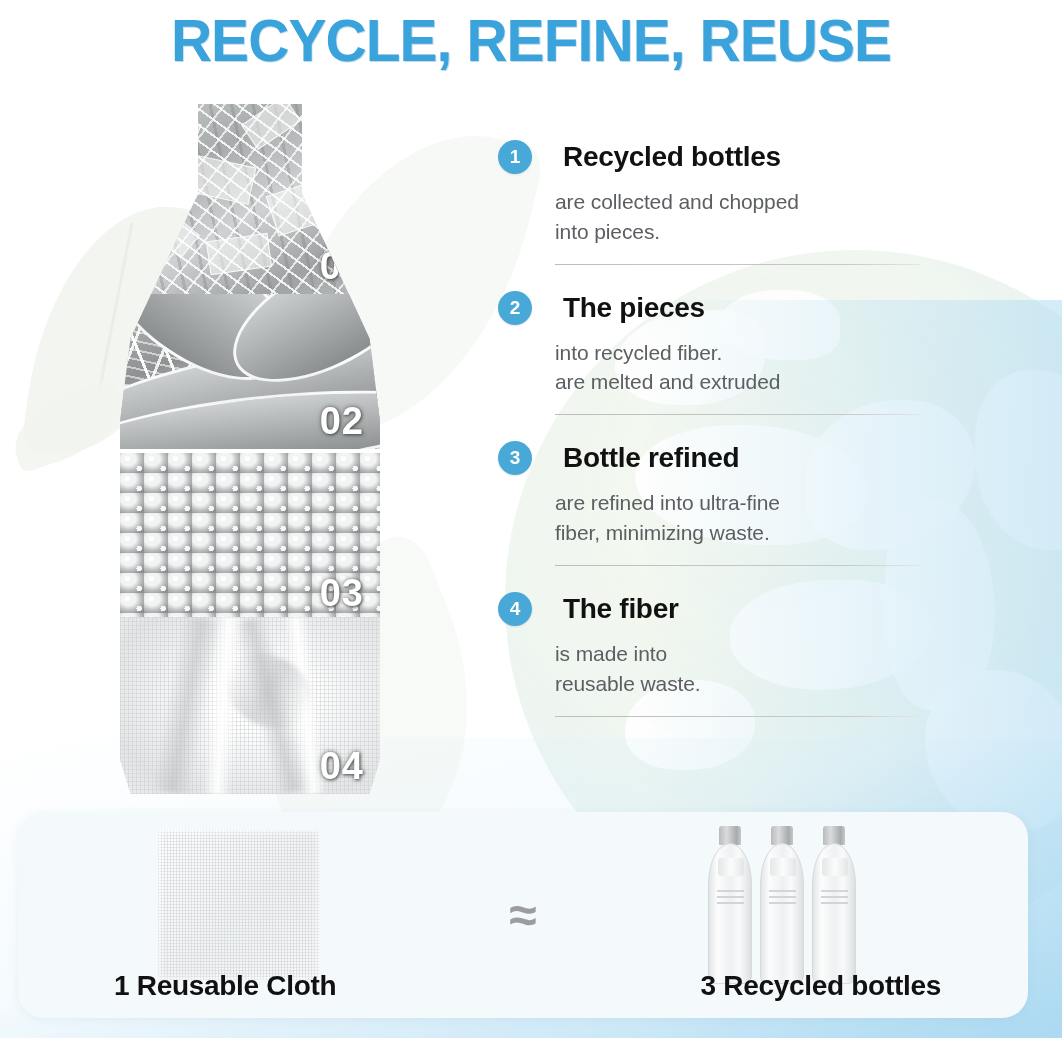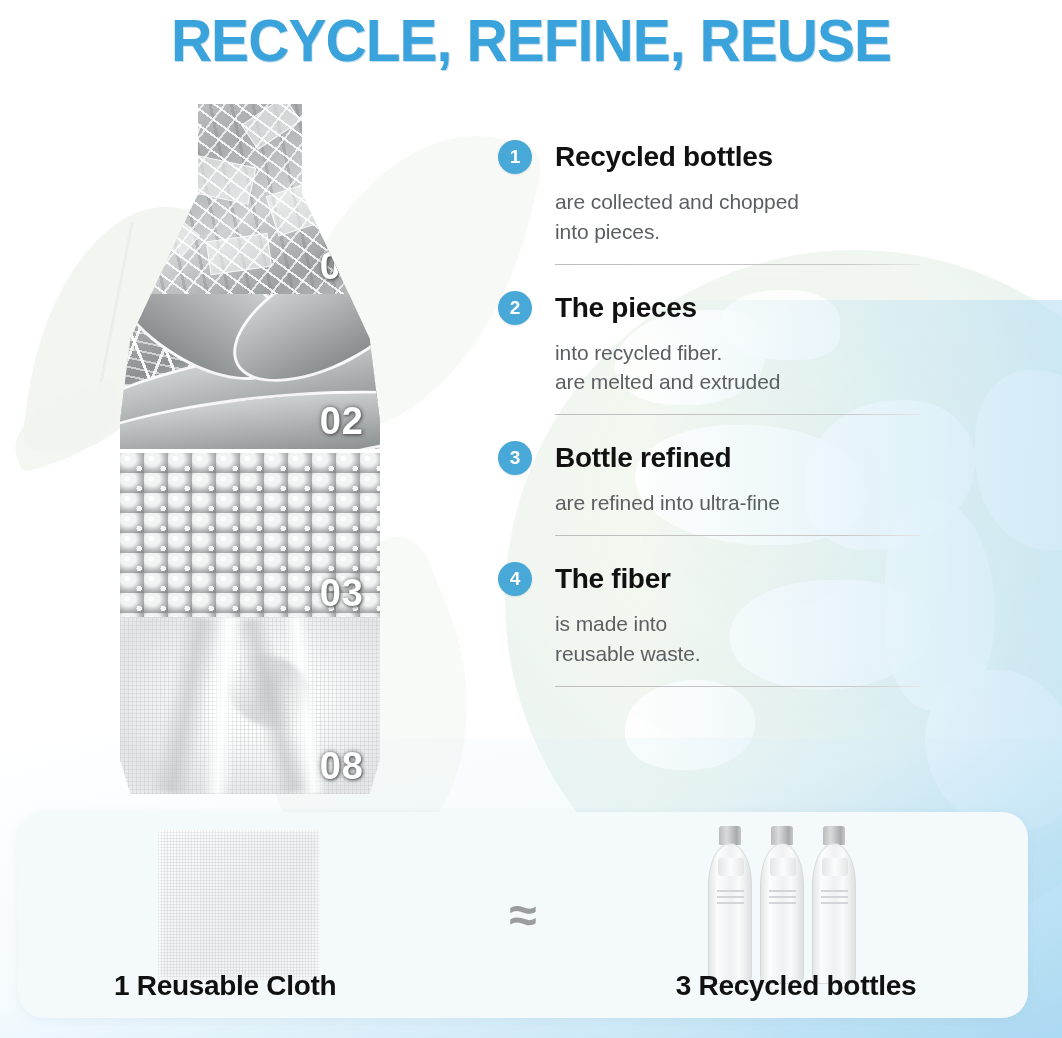--- a/index.html
+++ b/index.html
@@ -168,21 +168,21 @@
   .badge {
     width:34px; height:34px; border-radius:50%;
     background:#48A8D8;
     color:#ffffff;
     font-size:19px; font-weight:bold;
     display:flex; align-items:center; justify-content:center;
     flex:0 0 34px;
     box-shadow:0 1px 2px rgba(0,0,0,0.10);
   }
   .step-title {
-    margin-left:23px;
+    margin-left:31px;
     font-size:28px; font-weight:bold; color:#111111;
     letter-spacing:-0.3px;
     line-height:1;
   }
   .step-body {
     margin-left:57px; margin-top:13px;
     font-size:21px; color:#5c5f62; line-height:1.42;
     letter-spacing:-0.1px;
   }
   .divider {
@@ -243,21 +243,21 @@
     border-radius:3px;
   }
   .mb-rib { position:absolute; left:8px; width:27px; height:1.5px; background:rgba(206,210,212,0.9); }
 
   .label {
     position:absolute; bottom:16px;
     font-size:28px; font-weight:bold; color:#111111;
     letter-spacing:-0.3px;
   }
   .label-left  { left:96px;  width:300px; }
-  .label-right { left:608px; width:340px; text-align:center; }
+  .label-right { left:583px; width:340px; text-align:right; }
 </style>
 </head>
 <body>
 
 <div class="bg-layer">
   <div class="globe">
     <div class="globe-land" style="left:110px;top:60px;width:150px;height:95px;border-radius:60% 30% 50% 40%;"></div>
     <div class="globe-land" style="left:215px;top:40px;width:120px;height:70px;border-radius:50% 45% 35% 55%;"></div>
     <div class="globe-land" style="left:130px;top:175px;width:230px;height:120px;border-radius:45% 55% 40% 60%;"></div>
     <div class="globe-land" style="left:300px;top:150px;width:170px;height:150px;border-radius:55% 40% 60% 35%;"></div>
@@ -301,21 +301,21 @@
     <div class="seg seg3">
       <div class="seg-num">03</div>
     </div>
 
     <div class="seg seg4">
       <div class="shade" style="left:18%;top:0;width:40px;height:100%;transform:rotate(10deg);"></div>
       <div class="shade" style="left:52%;top:0;width:34px;height:100%;transform:rotate(-14deg);"></div>
       <div class="fold" style="left:34%;top:0;width:30px;height:100%;transform:rotate(4deg);"></div>
       <div class="fold" style="left:66%;top:0;width:26px;height:100%;transform:rotate(-6deg);"></div>
       <div class="shade" style="left:40%;top:22%;width:90px;height:70px;border-radius:50%;transform:rotate(28deg);"></div>
-      <div class="seg-num">08</div>
+      <div class="seg-num">04</div>
     </div>
 
   </div>
 </div>
 
 <div class="steps">
 
   <div class="step">
     <div class="step-head">
       <div class="badge">1</div>
@@ -340,20 +340,21 @@
     <div class="divider"></div>
   </div>
 
   <div class="step">
     <div class="step-head">
       <div class="badge">3</div>
       <div class="step-title">Bottle refined</div>
     </div>
     <div class="step-body">
       <div>are refined into ultra-fine</div>
+      <div>fiber, minimizing waste.</div>
     </div>
     <div class="divider"></div>
   </div>
 
   <div class="step">
     <div class="step-head">
       <div class="badge">4</div>
       <div class="step-title">The fiber</div>
     </div>
     <div class="step-body">

